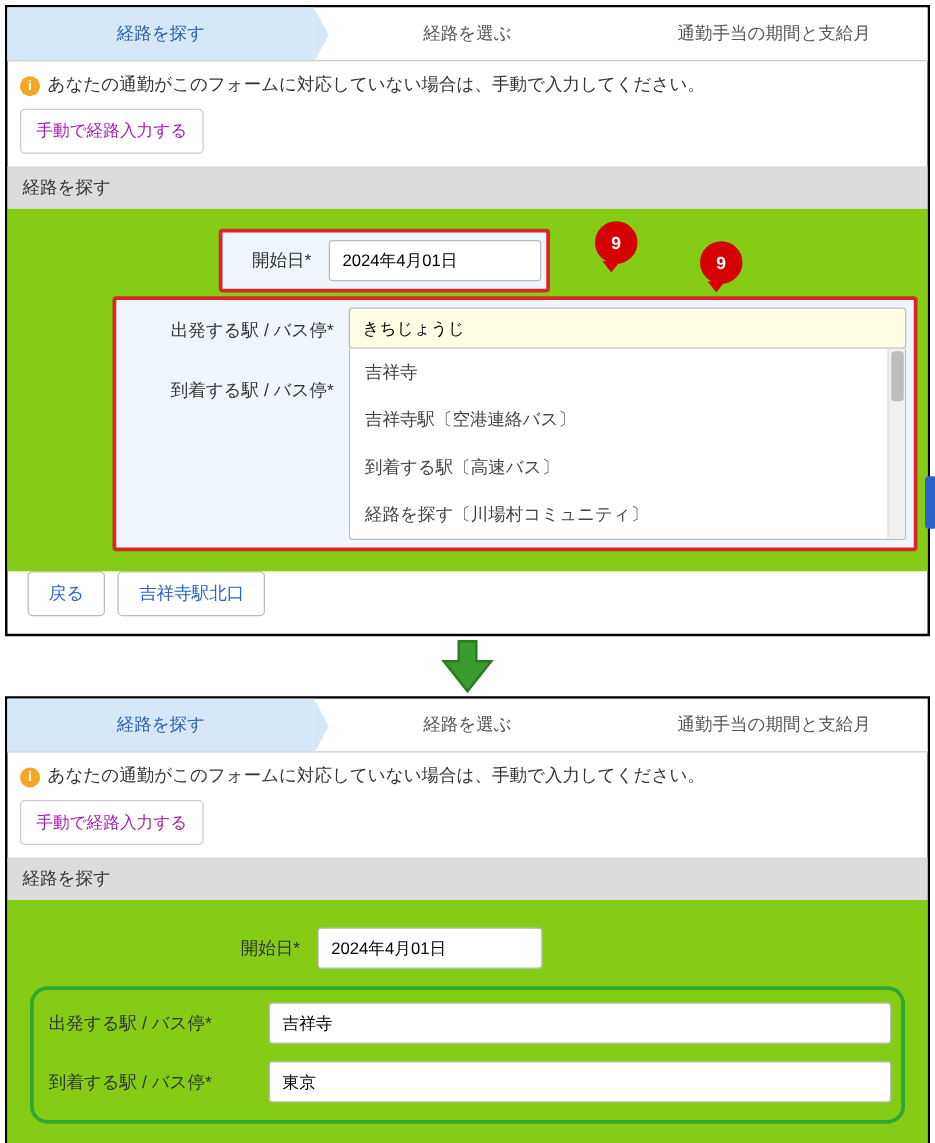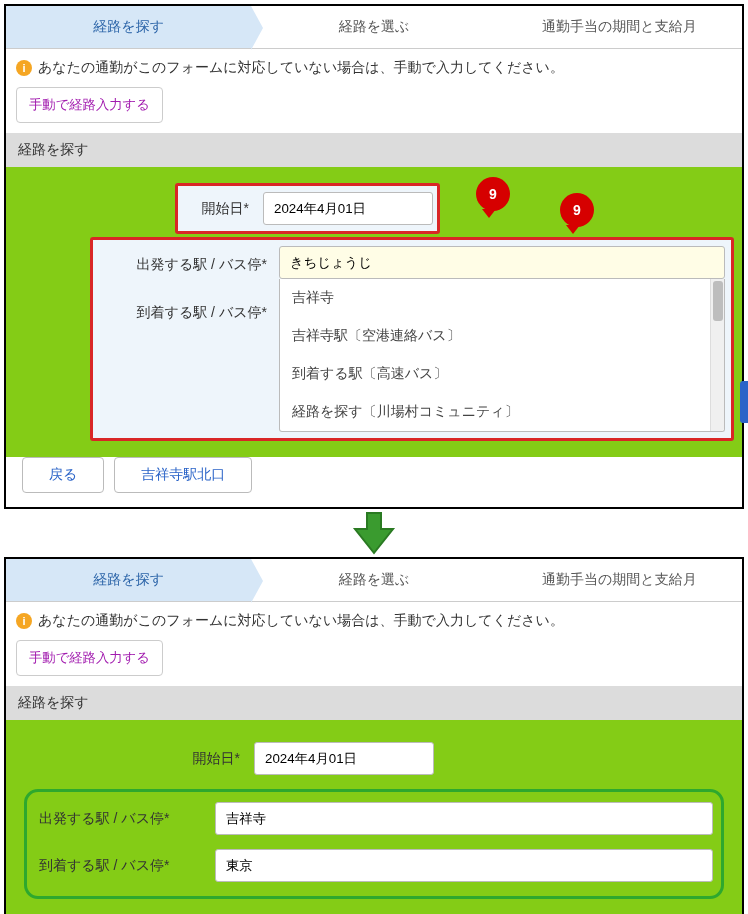--- a/index.html
+++ b/index.html
@@ -16,21 +16,21 @@
   .info-row { padding: 10px 10px 8px; font-size: 14px; }
   .info-icon { display: inline-block; width: 16px; height: 16px; border-radius: 50%; background: #f5a623; color: #fff; font-weight: bold; text-align: center; line-height: 16px; font-size: 11px; margin-right: 6px; }
   .manual-btn { margin: 2px 10px 10px; padding: 8px 12px; border: 1px solid #ccc; background: #fff; color: #a21caf; border-radius: 4px; cursor: pointer; display: inline-block; }
   .section-head { background: #dcdcdc; padding: 8px 12px; color: #333; font-size: 14px; }
   .form-area { background: #84cc16; padding: 22px 12px 16px; position: relative; }
   .label-cell { width: 230px; text-align: right; padding-right: 14px; color: #333; }
   .input-cell { flex: 1; }
   .text-input { width: 100%; padding: 8px 10px; border: 1px solid #bbb; border-radius: 3px; background: #fff; }
   .text-input.hl { background: #fffde6; }
   .btn-row { display: flex; gap: 10px; padding: 0 16px 14px; }
-  .btn { padding: 8px 26px; border: 1px solid #bbb; background: #fff; border-radius: 4px; color: #2b64c8; cursor: pointer; font-size: 14px; }
+  .btn { padding: 8px 16px; border: 1px solid #bbb; background: #fff; border-radius: 4px; color: #2b64c8; cursor: pointer; font-size: 14px; }
 
   
   .hl-red { border: 3px solid #d92626; border-radius: 3px; }
   .date-group-1 { display: flex; align-items: center; padding: 6px 4px 6px 2px; }
   .date-group-1 .label-cell { width: 83px; }
   .date-group-1 .input-cell { width: 170px; flex: none; }
   .date-wrap-1 { position:absolute; left: 169px; top: 16px; background:#eef5fb; }
 
   .mega-box { position:absolute; left:84px; top:70px; right:8px;
     padding: 6px 6px 6px 6px; background:#eef5fb;}

